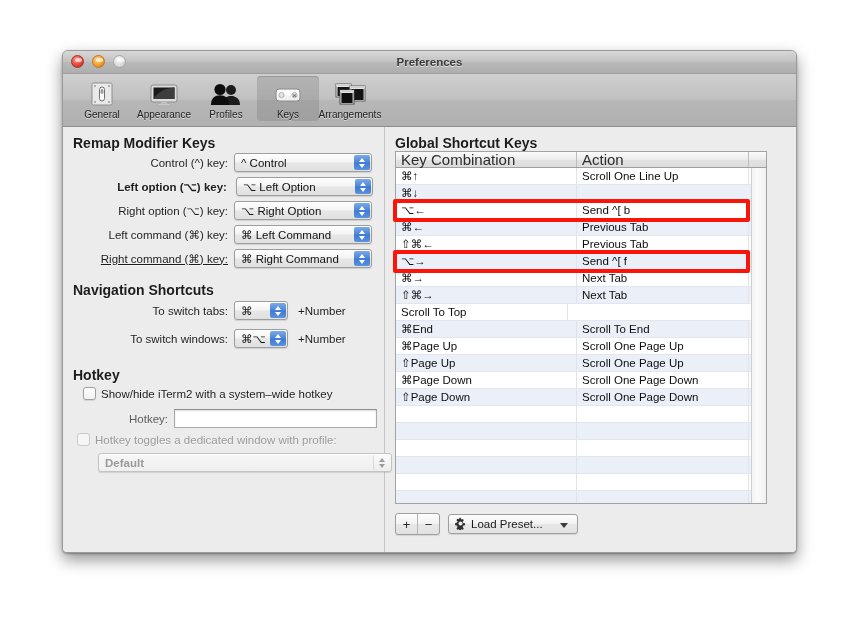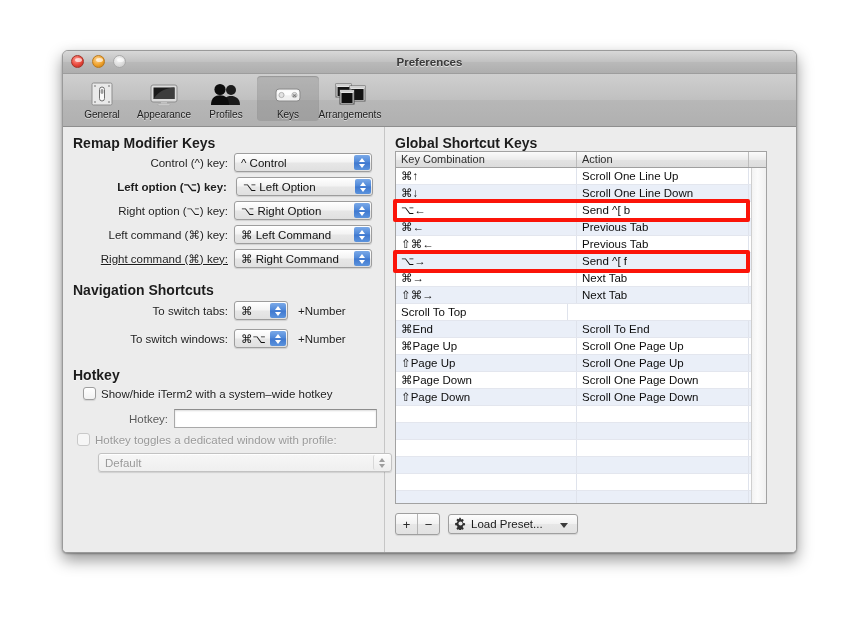--- a/index.html
+++ b/index.html
@@ -279,21 +279,21 @@
     overflow: hidden;
   }
   .thead {
     display: flex;
     height: 16px;
     background: linear-gradient(to bottom, #fbfbfb 0%, #ececec 50%, #e3e3e3 51%, #dcdcdc 100%);
     border-bottom: 1px solid #9f9f9f;
     box-sizing: border-box;
   }
   .th {
-    font-size: 11px;
+    font-size: 15px;
     color: #2d2d2d;
     line-height: 15px;
     padding-left: 5px;
     border-right: 1px solid #bdbdbd;
     box-sizing: border-box;
     white-space: nowrap;
   }
   .th.c1 { width: 181px; }
   .th.c2 { width: 172px; }
   .th.c3 { width: 17px; border-right: none; }
@@ -576,21 +576,21 @@
       <div class="form-row" style="position:absolute;left:10px;top:282px;">
         <div class="form-label" style="width:95px;color:#5a5a5a;">Hotkey:</div>
         <div class="textfield" style="width:203px;margin-left:6px;"></div>
       </div>
 
       <div class="cb-row" style="position:absolute;left:14px;top:306px;">
         <div class="checkbox disabled"></div>
         <div class="cb-label disabled">Hotkey toggles a dedicated window with profile:</div>
       </div>
 
-      <div class="popup disabled" style="position:absolute;left:35px;top:326px;width:294px;">
+      <div class="popup disabled" style="position:absolute;left:35px;top:326px;width:294px;font-weight:bold;">
         <span>Default</span>
         <span class="stepper">
             <i class="arr-up"></i>
             <i class="arr-dn"></i>
           </span>
       </div>
 
     </div>
 
     <div class="right-pane">
@@ -604,21 +604,20 @@
           <div class="th c3"></div>
         </div>
         <div class="tbody" id="table-body">
             <div class="trow odd">
               <div class="td c1">⌘↑</div>
               <div class="td c2">Scroll One Line Up</div>
               <div class="td c3"></div>
             </div>
             <div class="trow even">
               <div class="td c1">⌘↓</div>
-              <div class="td c2">Scroll One Line Down</div>
               <div class="td c3"></div>
             </div>
             <div class="trow odd">
               <div class="td c1">⌥←</div>
               <div class="td c2">Send ^[ b</div>
               <div class="td c3"></div>
             </div>
             <div class="trow even">
               <div class="td c1">⌘←</div>
               <div class="td c2">Previous Tab</div>

